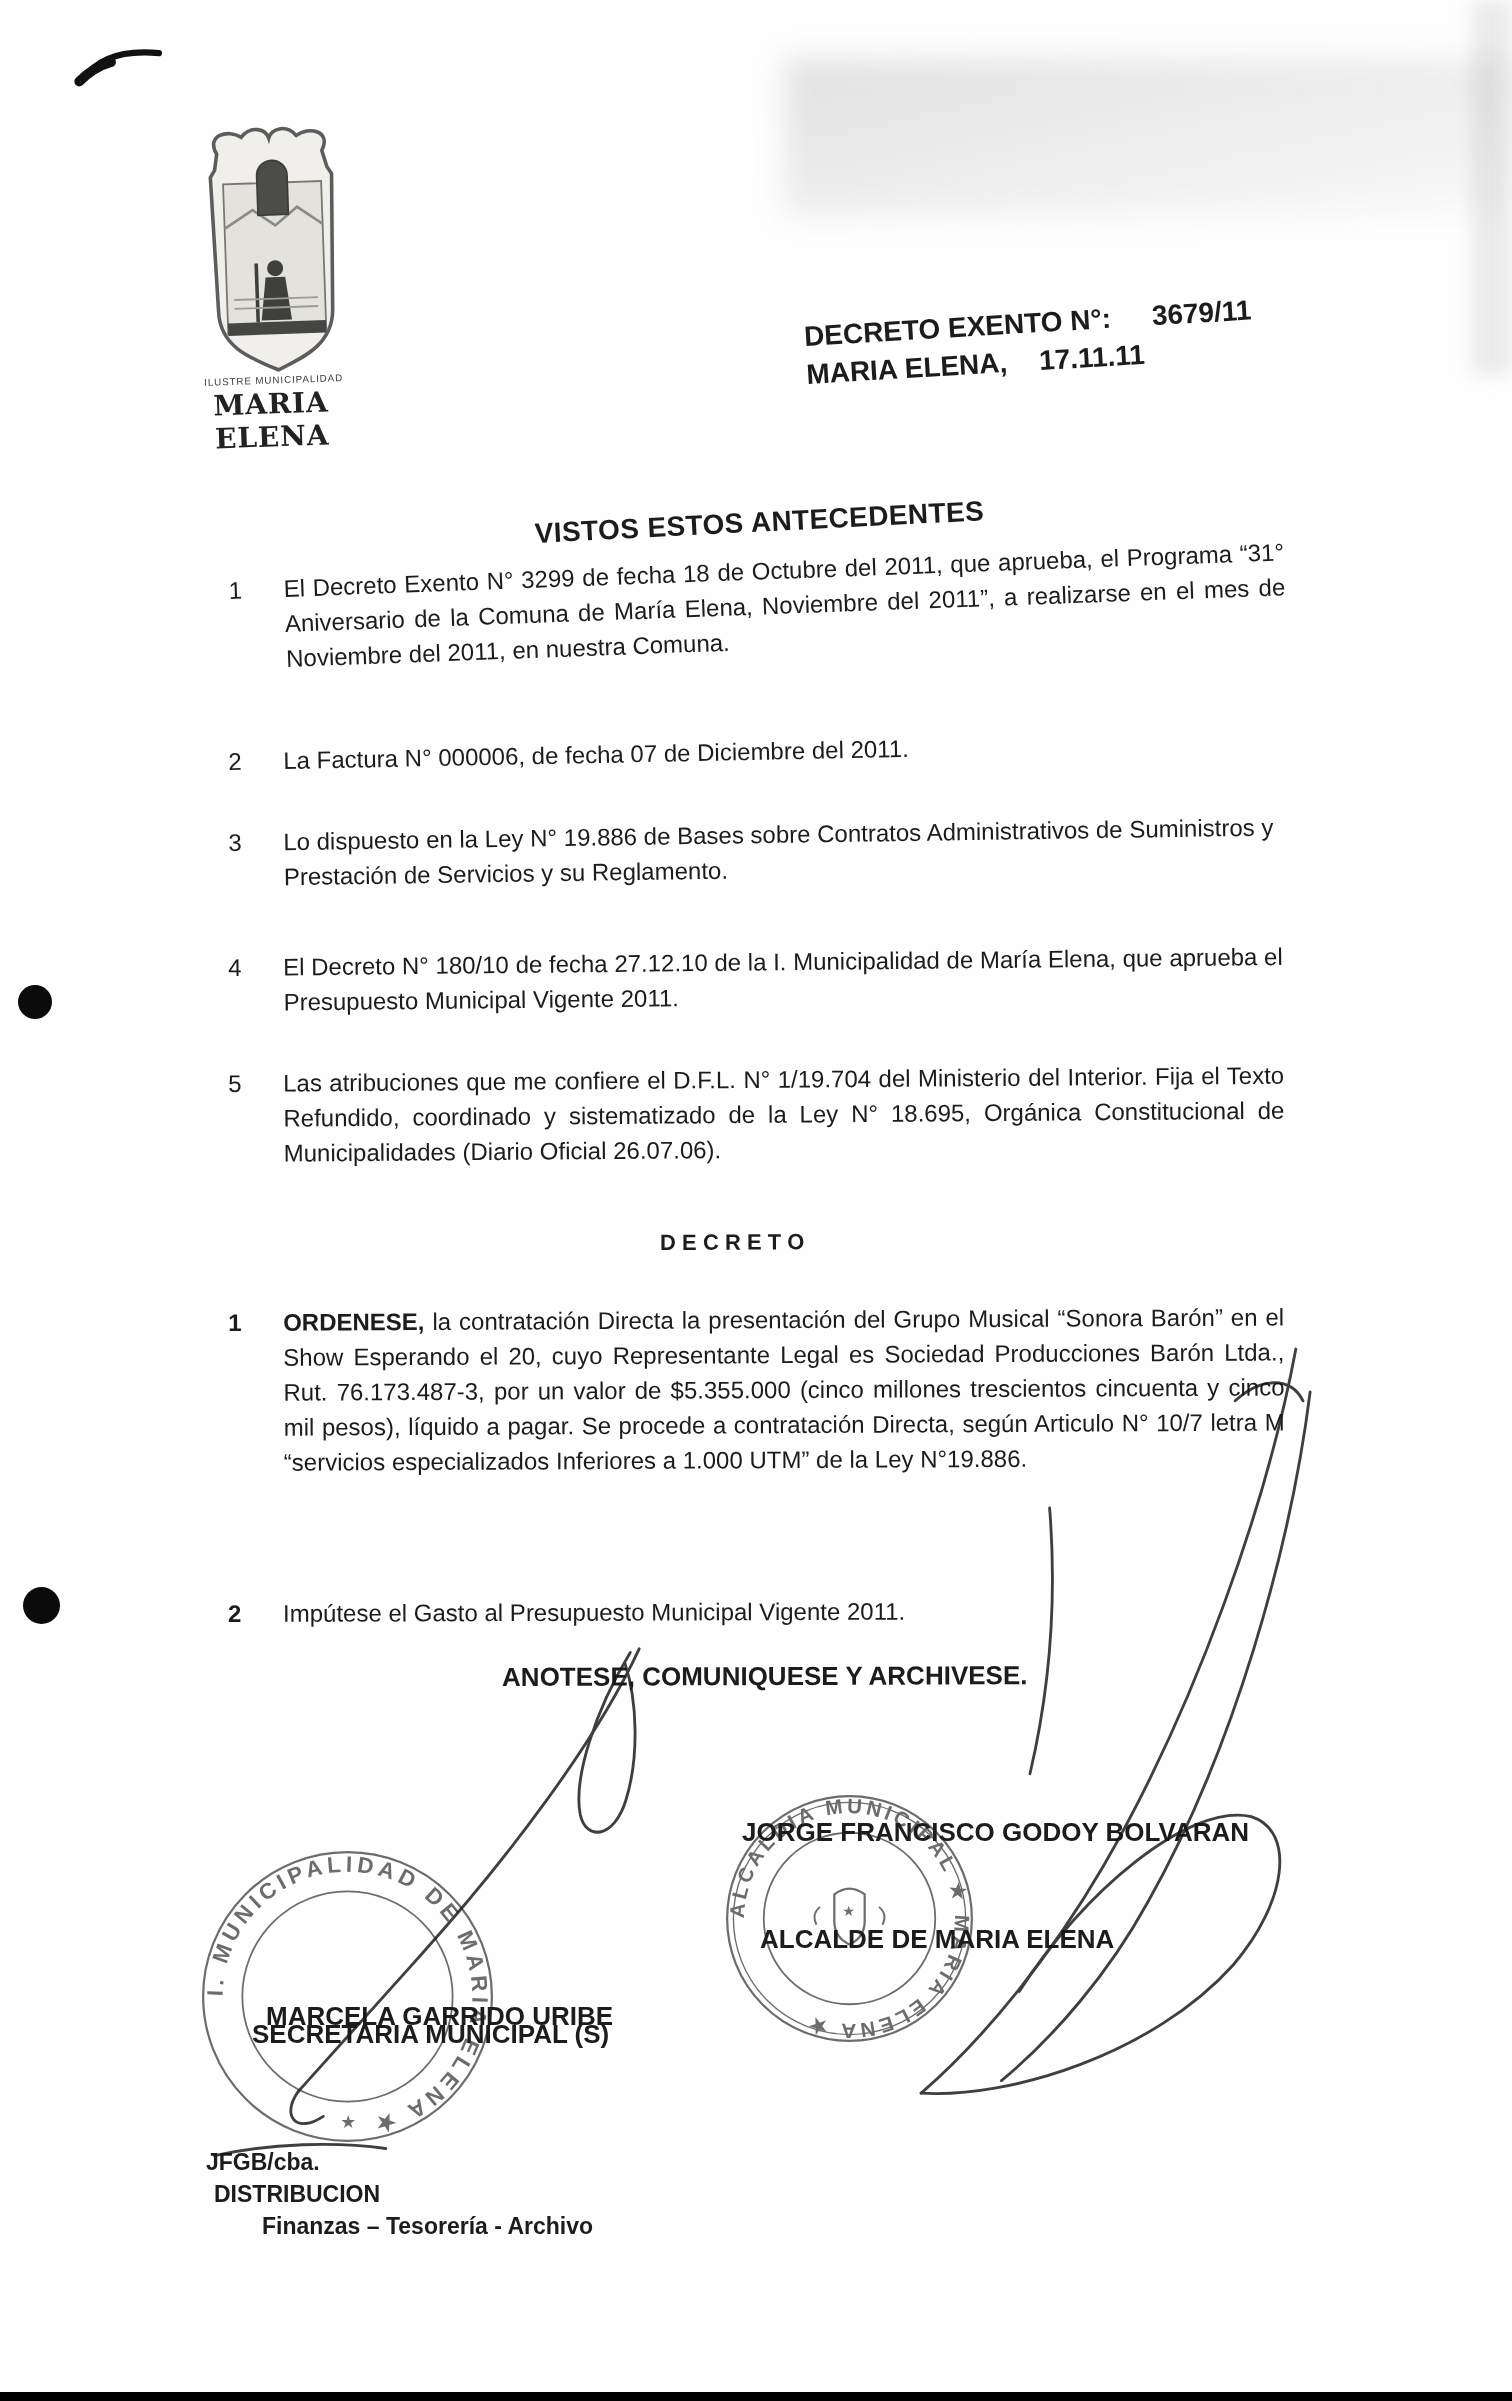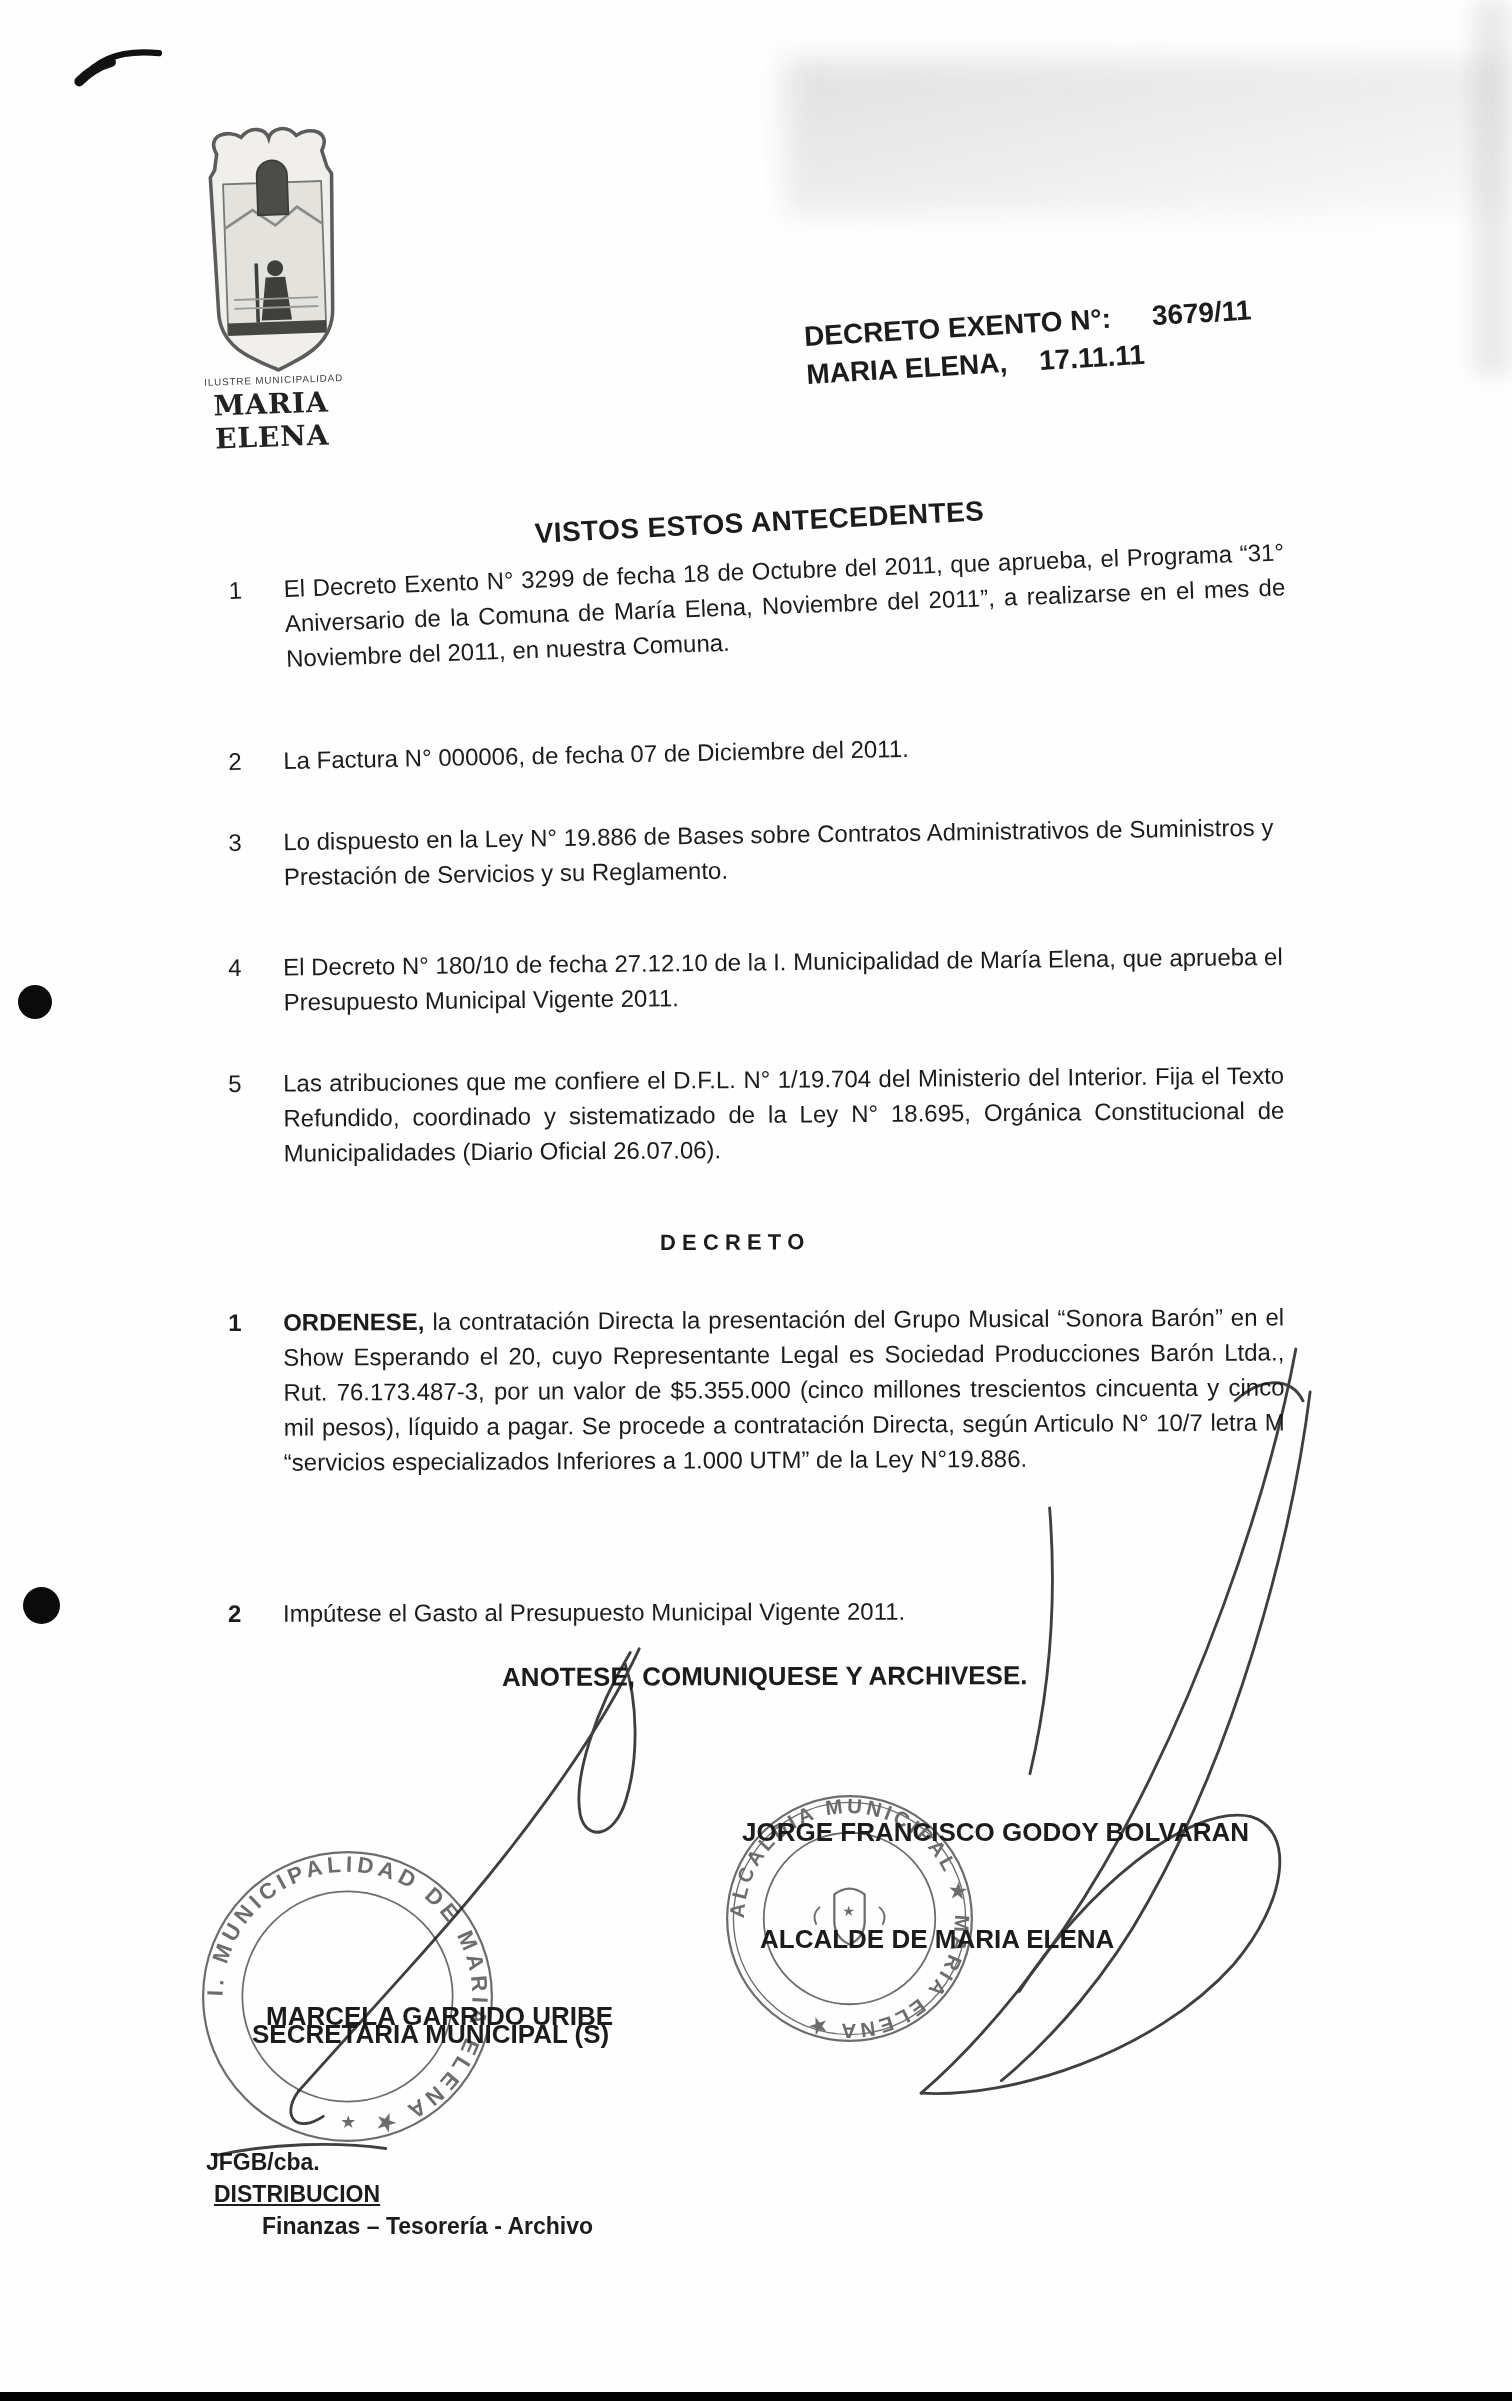--- a/index.html
+++ b/index.html
@@ -131,21 +131,21 @@
     </text>
     <text x="162" y="318" font-size="20" fill="#4d4d4d">★</text>
   </svg>
 
   <div class="abs signame" style="left:742px;top:1817px;">JORGE FRANCISCO GODOY BOLVARAN</div>
   <div class="abs signame" style="left:760px;top:1924px;">ALCALDE  DE MARIA ELENA</div>
   <div class="abs signame" style="left:266px;top:1979px;margin-top:22px;">MARCELA GARRIDO URIBE</div>
   <div class="abs signame" style="left:252px;top:2019px;text-align:right;">SECRETARIA MUNICIPAL (S)</div>
 
   <div class="abs foot" style="left:206px;top:2149px;">JFGB/cba.</div>
-  <div class="abs foot" style="left:214px;top:2181px;text-decoration:underline;">DISTRIBUCION</div>
+  <div class="abs foot" style="left:214px;top:2181px;">DISTRIBUCION</div>
   <div class="abs foot" style="left:214px;top:2213px;margin-left:48px;">Finanzas – Tesorería  - Archivo</div>
 
   <svg class="overlay-svg" width="1513" height="2401" viewBox="0 0 1695 2691">
     <g fill="none" stroke="#161616" stroke-width="3.2" stroke-linecap="round" opacity="0.82">
 
       <path d="M 716 1848 C 668 1952, 566 2086, 474 2188 C 424 2244, 372 2302, 334 2344"></path>
       <path d="M 706 1852 C 666 1918, 642 1994, 650 2034 C 657 2064, 688 2060, 701 2018 C 716 1970, 714 1906, 700 1864"></path>
       <path d="M 334 2344 C 314 2372, 332 2392, 362 2372"></path>
       <path d="M 240 2416 C 304 2402, 376 2400, 432 2408"></path>
 

